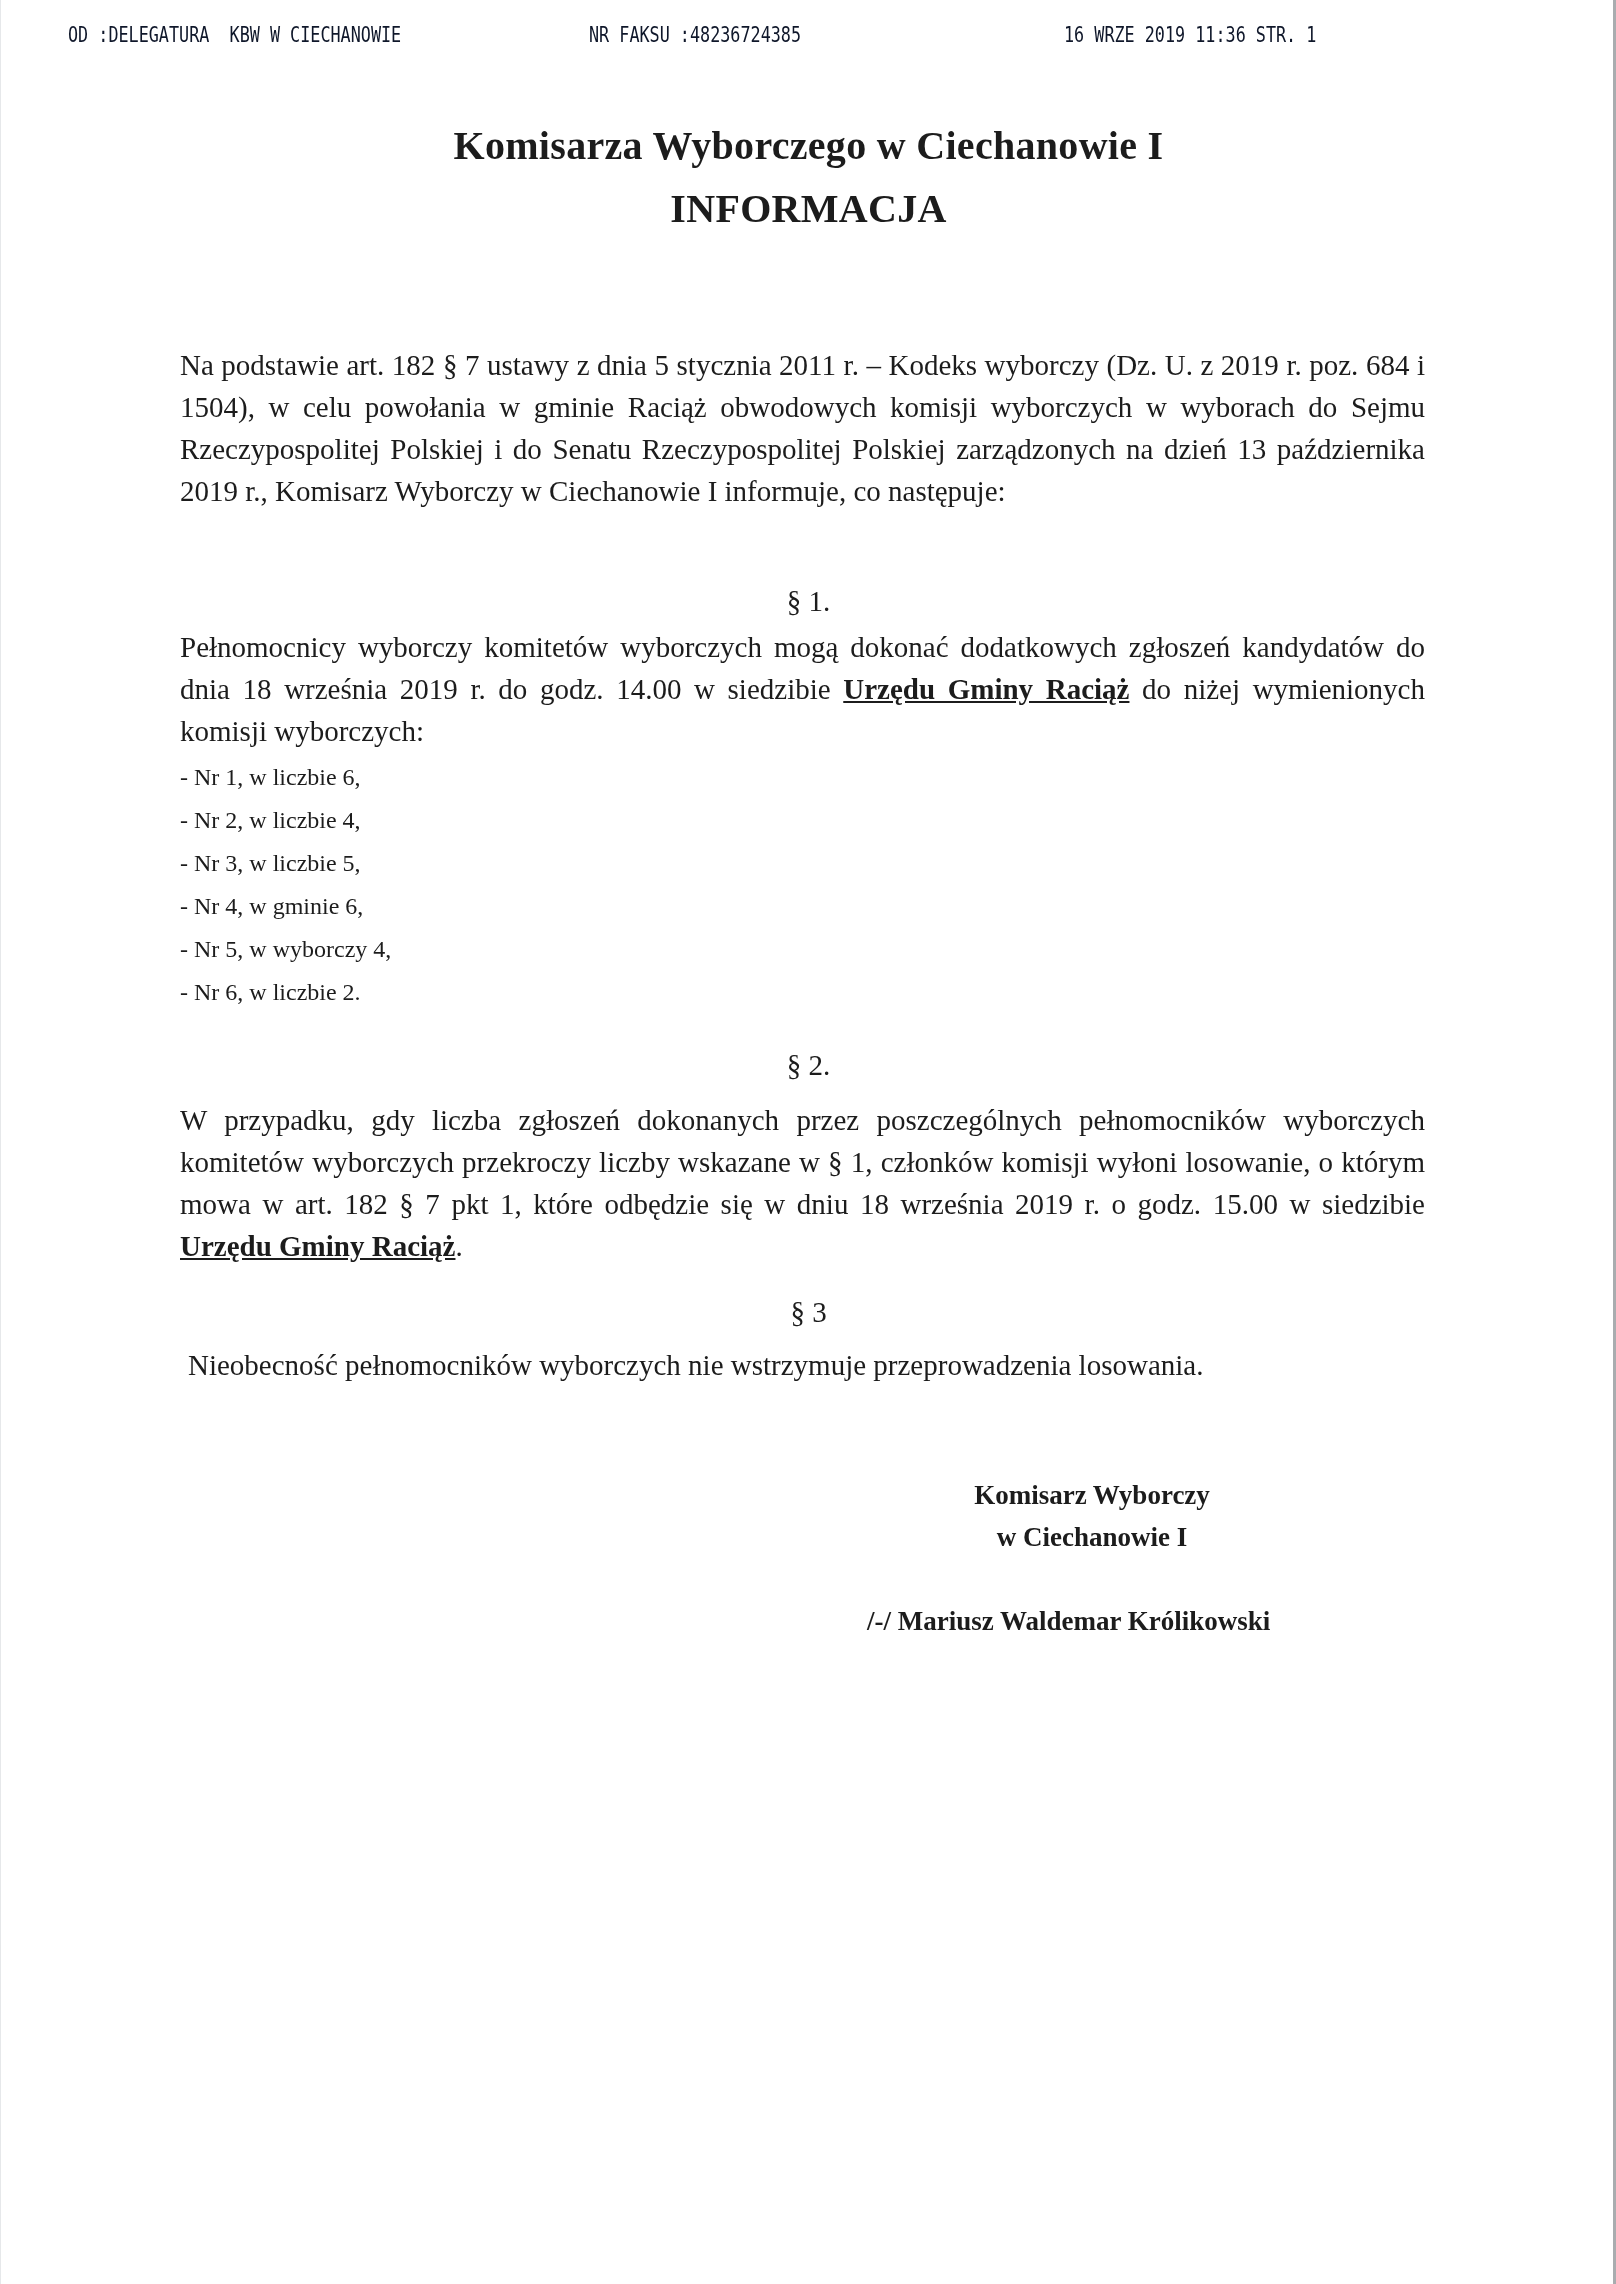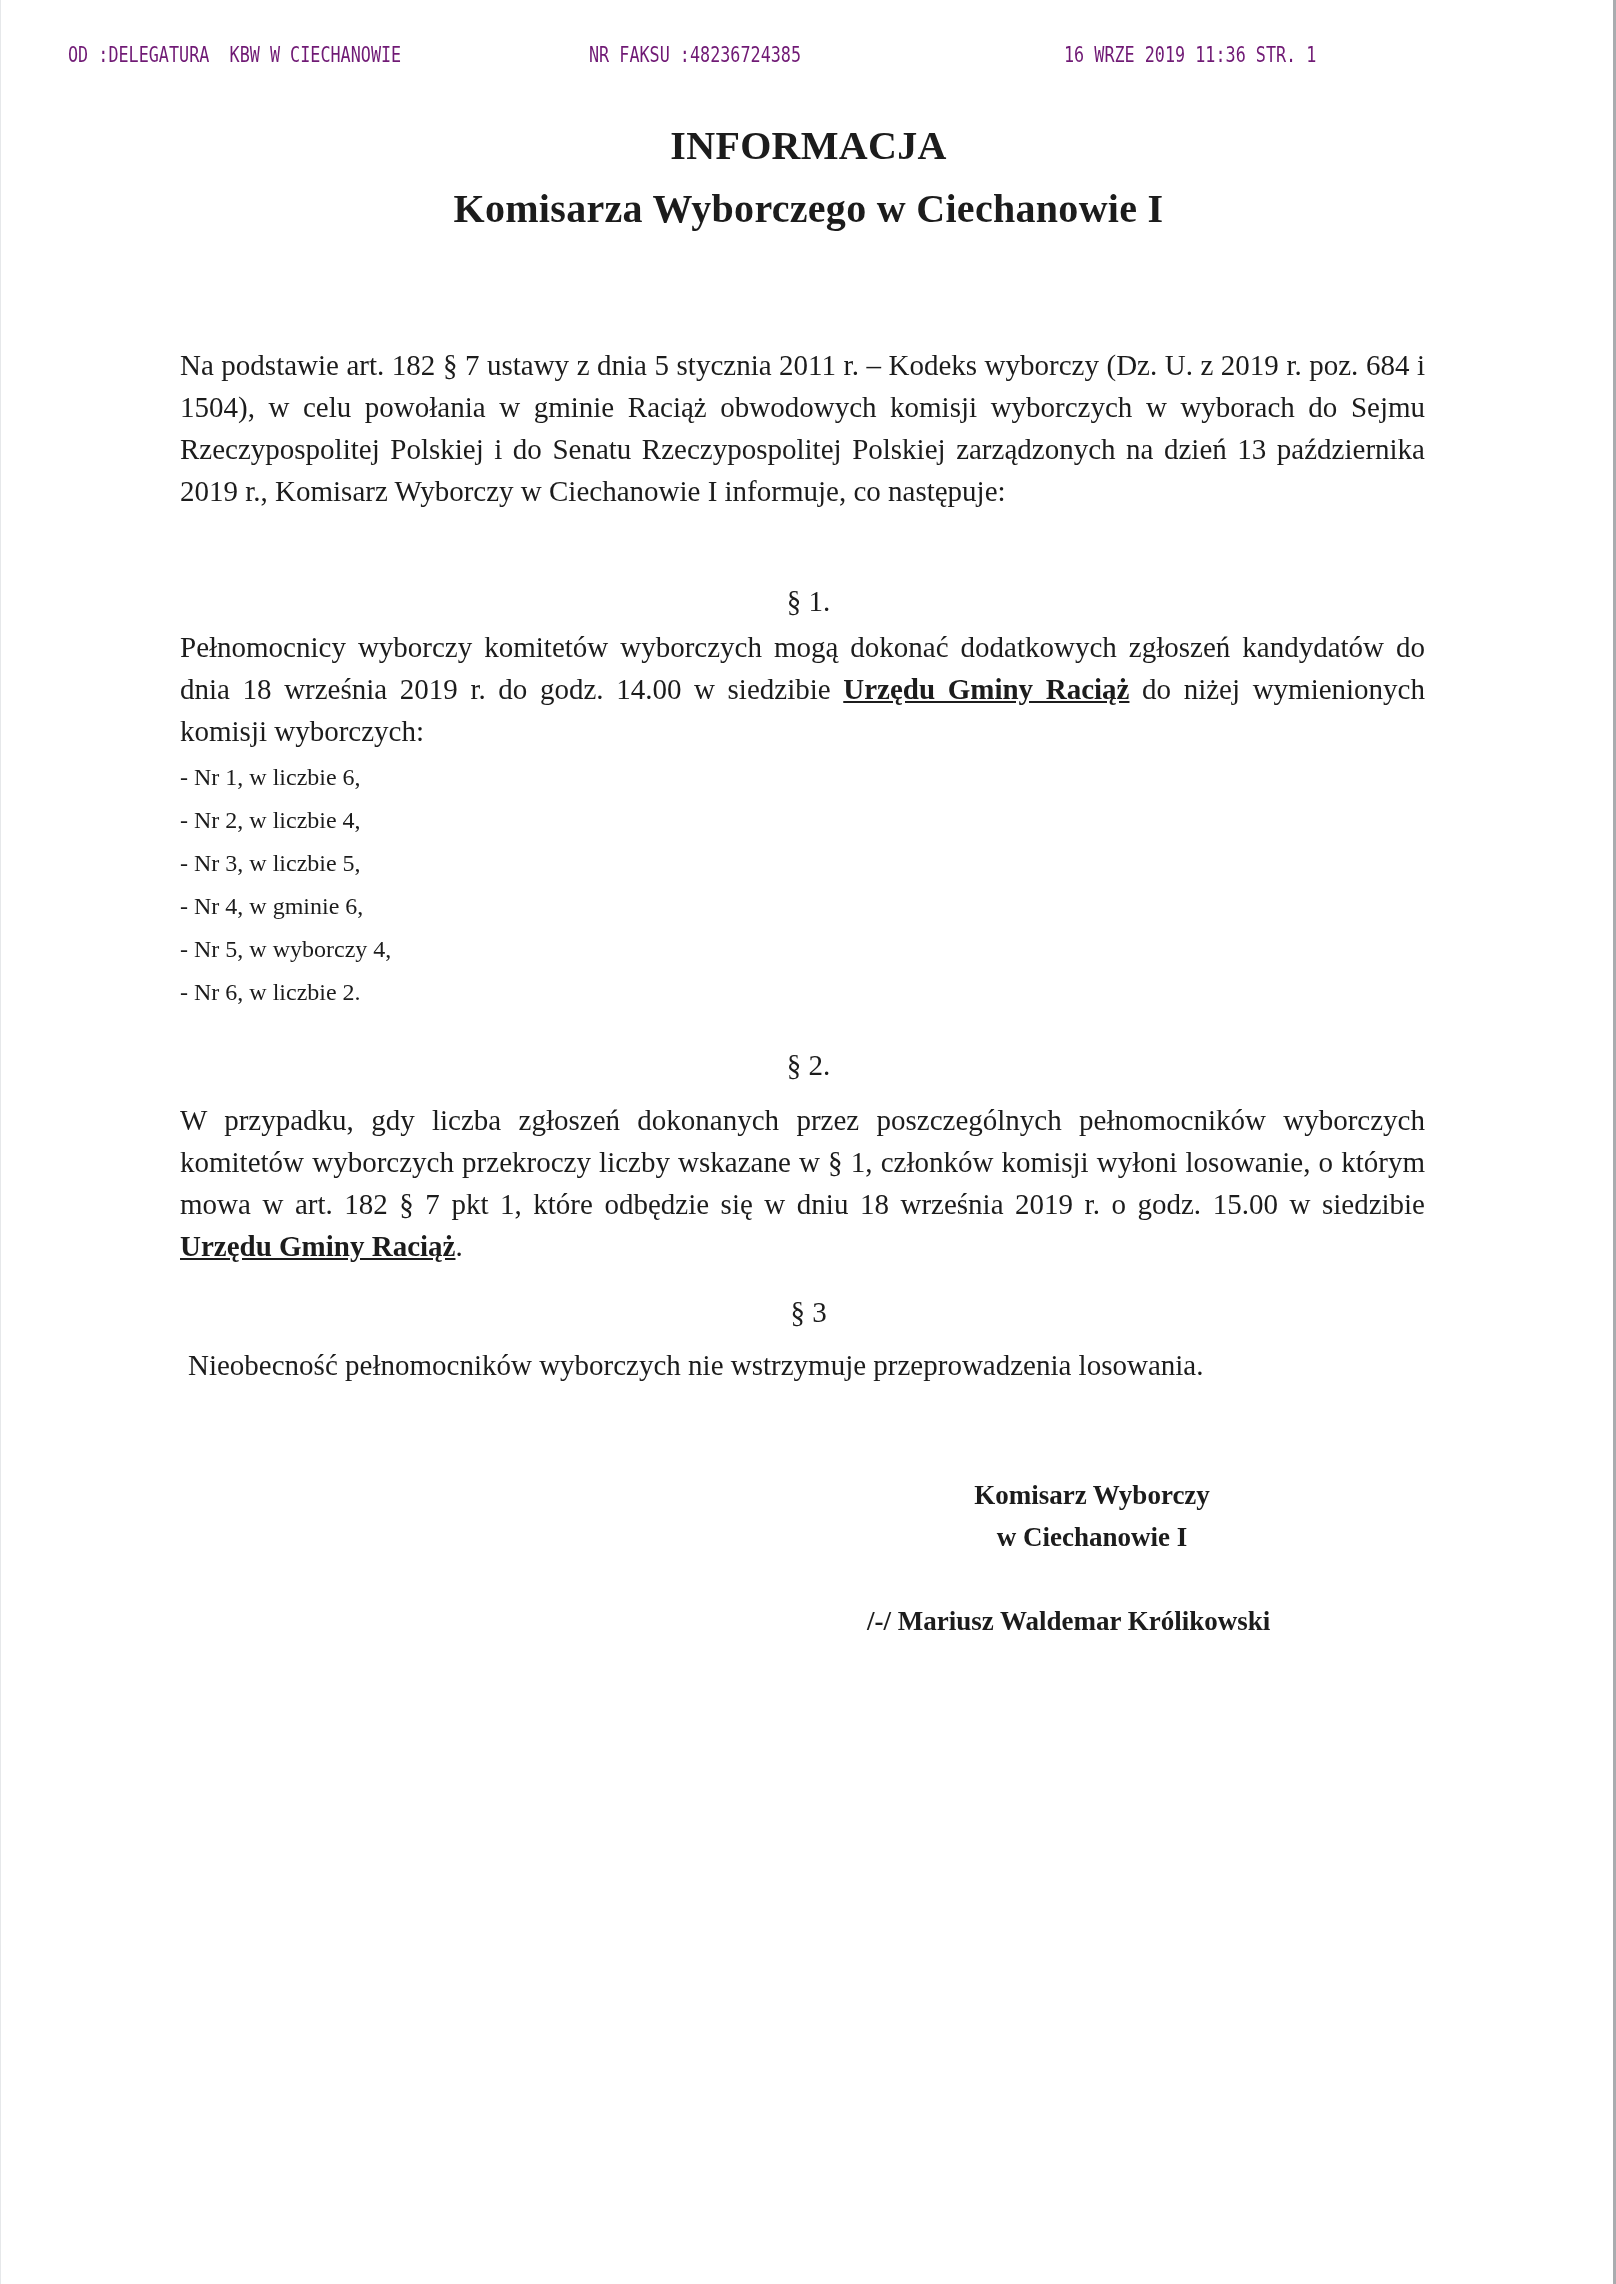--- a/index.html
+++ b/index.html
@@ -33,23 +33,22 @@
     }
     .fax-header {
       position: absolute;
       top: 22px;
       left: 68px;
       right: 0;
       height: 26px;
       font-family: "DejaVu Sans Mono", "Liberation Mono", monospace;
       font-size: 21.5px;
       letter-spacing: 0px;
-      color: #701a75;
+      color: #0f172a;
       white-space: pre;
-      margin-top: 20px;
     }
     .fax-header span { position: absolute; top: 0; transform: scaleX(0.78); transform-origin: left top; }
     .fax-from { left: 0; }
     .fax-number { left: 521px; }
     .fax-date { left: 996px; }
 
     .title-block {
       position: absolute;
       top: 126px;
       left: 0;
@@ -132,22 +131,22 @@
 <div class="edge-left"></div>
 <div class="edge-right"></div>
 
 <div class="fax-header">
   <span class="fax-from">OD :DELEGATURA  KBW W CIECHANOWIE</span>
   <span class="fax-number">NR FAKSU :48236724385</span>
   <span class="fax-date">16 WRZE 2019 11:36 STR. 1</span>
 </div>
 
 <div class="title-block">
+  <span class="title-line">Komisarza Wyborczego w Ciechanowie I</span>
   <span class="title-line title-main">INFORMACJA</span>
-  <span class="title-line">Komisarza Wyborczego w Ciechanowie I</span>
 </div>
 
 <p class="body-text intro" style="margin:0">Na podstawie art. 182 § 7 ustawy z dnia 5 stycznia 2011 r. – Kodeks wyborczy (Dz. U. z 2019 r. poz. 684 i 1504), w celu powołania w gminie Raciąż obwodowych komisji wyborczych w wyborach do Sejmu Rzeczypospolitej Polskiej i do Senatu Rzeczypospolitej Polskiej zarządzonych na dzień 13 października 2019 r., Komisarz Wyborczy w Ciechanowie I informuje, co następuje:</p>
 
 <div class="para-mark pm1">§ 1.</div>
 <p class="body-text p1" style="margin:0"><span>Pełnomocnicy wyborczy komitetów wyborczych mogą dokonać dodatkowych zgłoszeń kandydatów do dnia 18 września 2019 r. do godz. 14.00 w siedzibie </span><b class="strong">Urzędu Gminy Raciąż</b><span> do niżej wymienionych komisji wyborczych:</span></p>
 
 <ul class="list">
   <li>- Nr 1, w liczbie 6,</li>
   <li>- Nr 2, w liczbie 4,</li>

